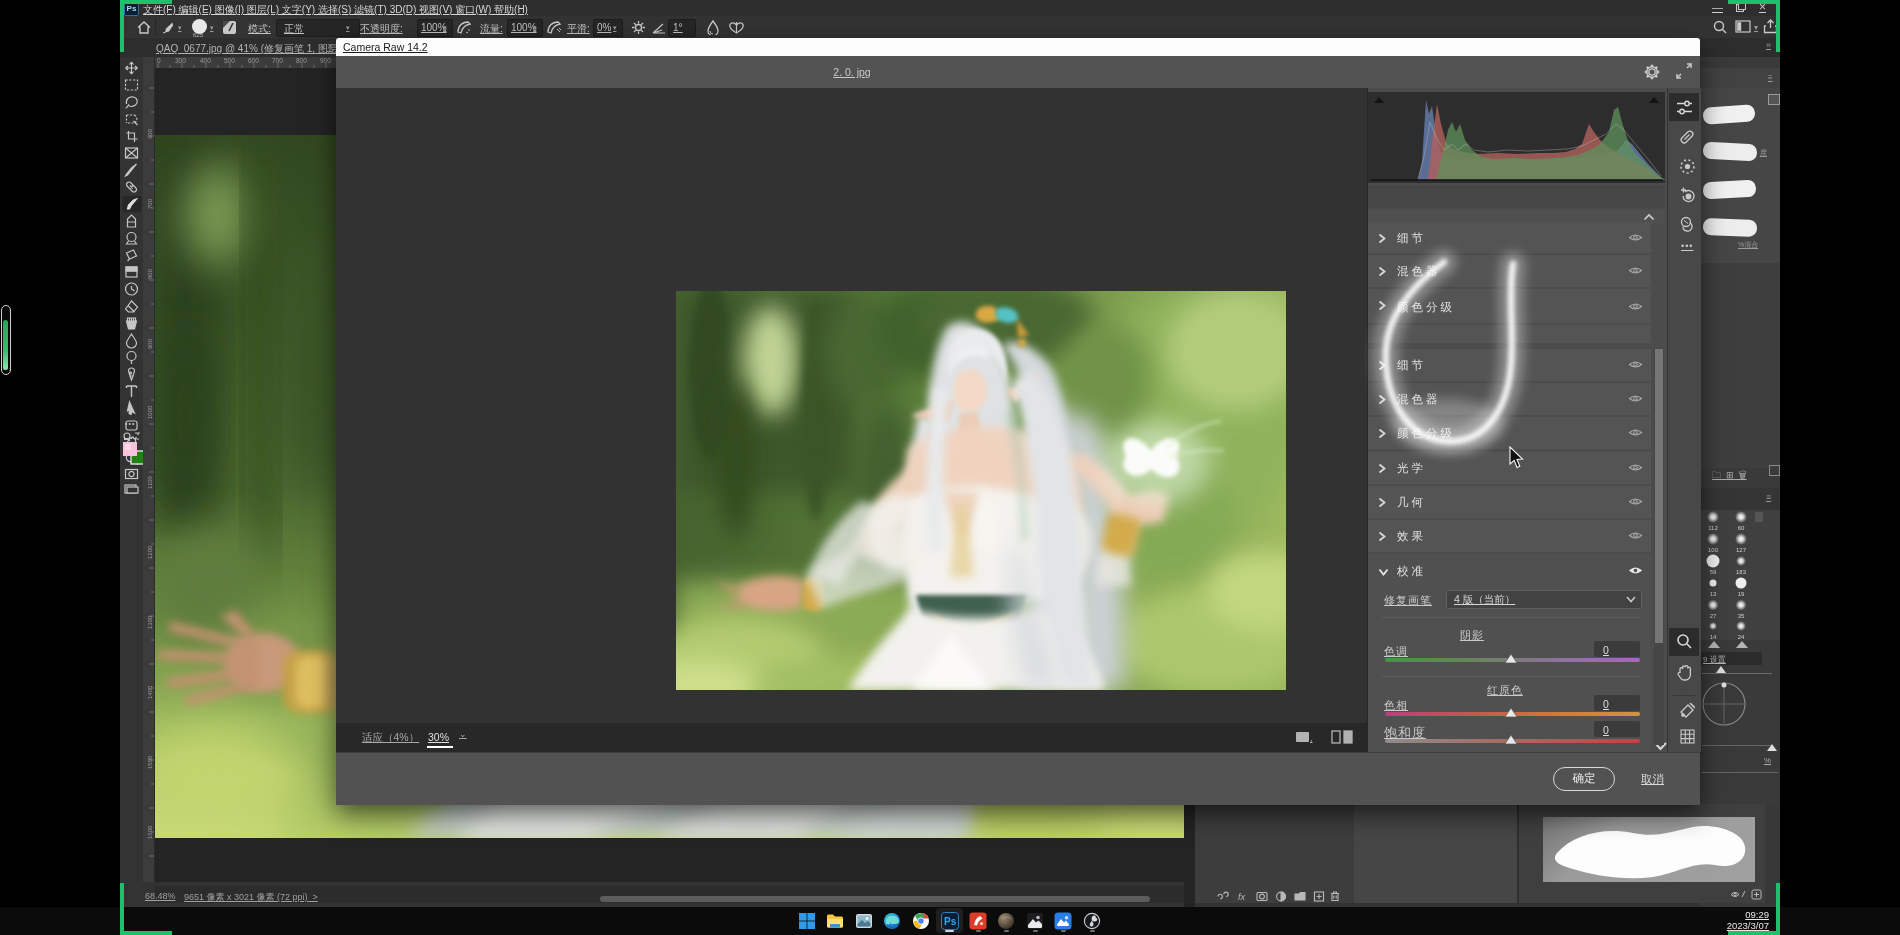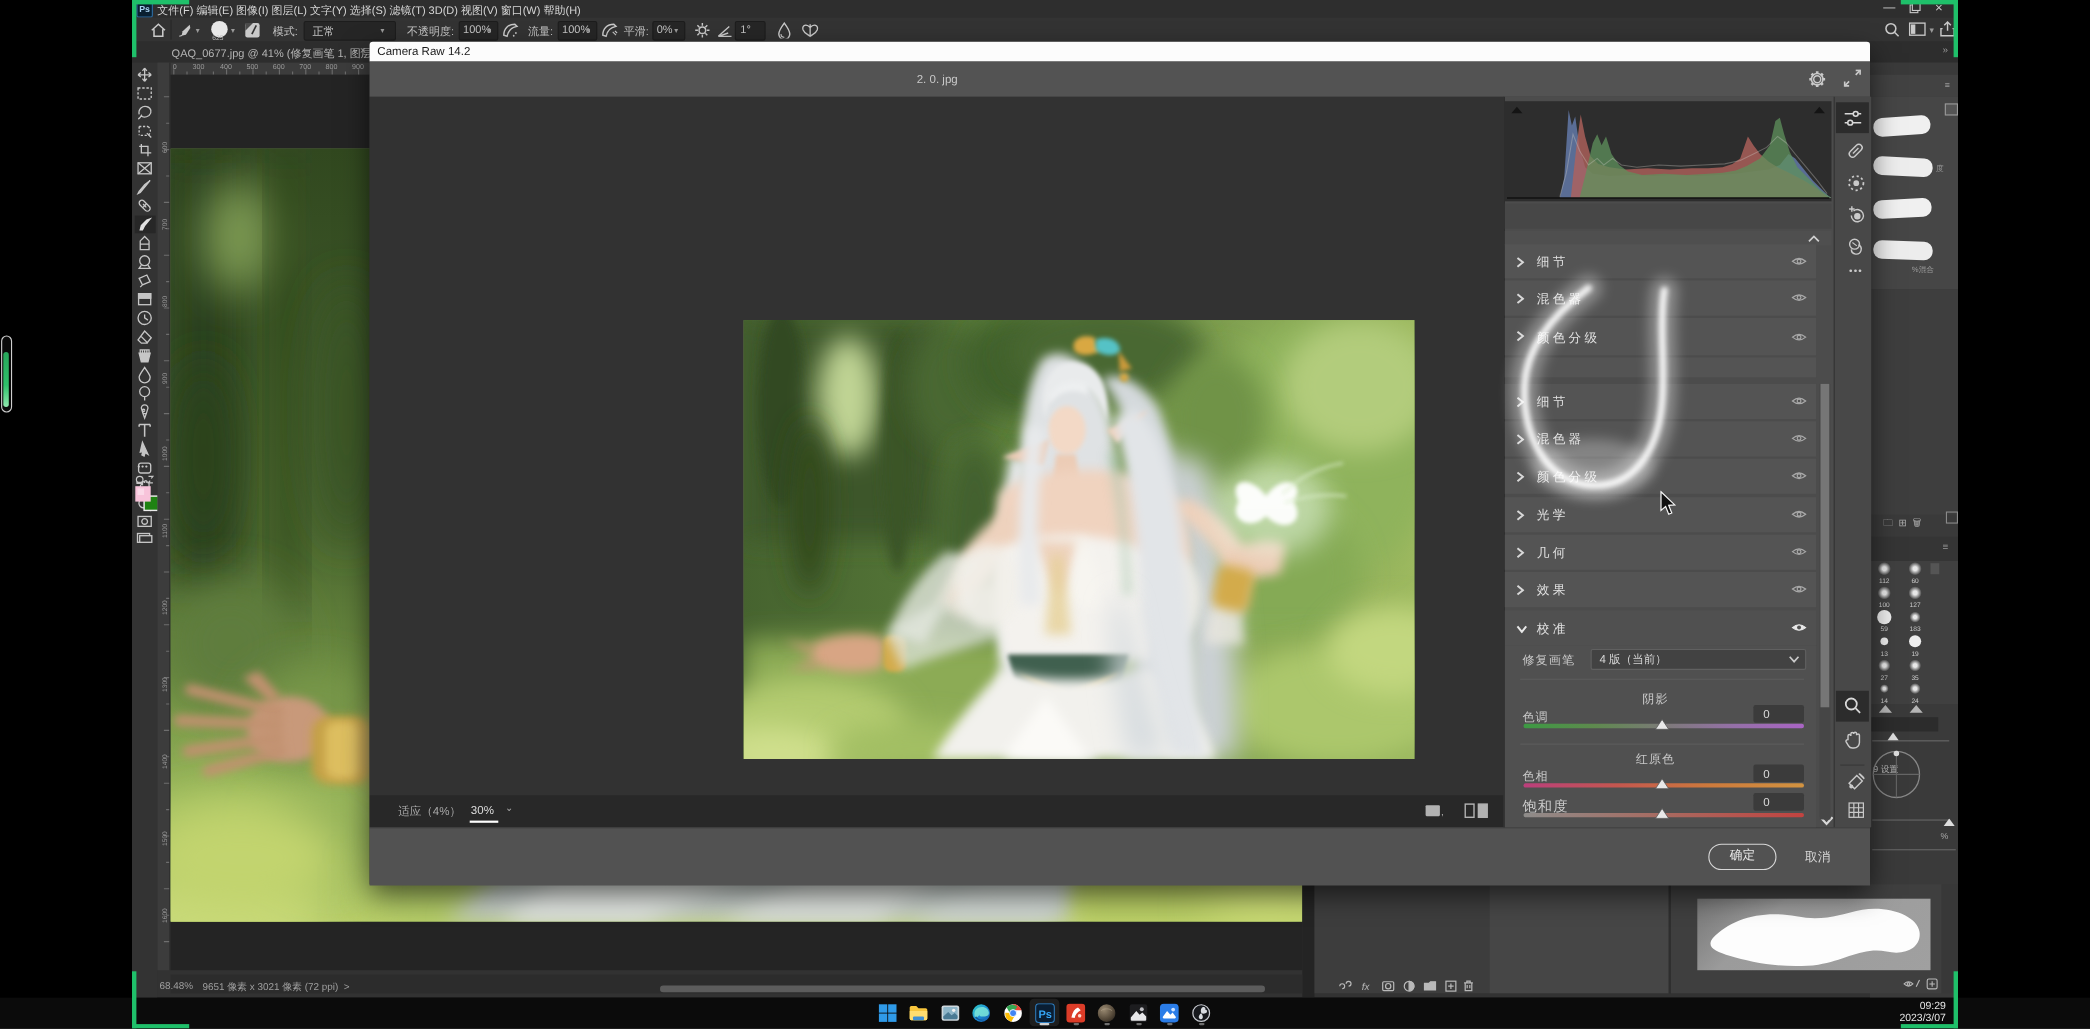--- a/index.html
+++ b/index.html
@@ -1,18 +1,18 @@
 <!DOCTYPE html>
 <html><head>
 <meta charset="utf-8">
 <style>
   html,body{margin:0;padding:0;background:#000;width:1900px;height:935px;overflow:hidden;}
   body{font-family:"Liberation Sans",sans-serif;position:relative;}
   .r{position:absolute;}
-  .t{position:absolute;white-space:nowrap;}
+  .t{position:absolute;white-space:nowrap;text-decoration:underline;}
 </style>
 </head>
 <body>
 
 <div class="r" id="pswin" style="left:120px;top:0;width:1660px;height:907px;background:#323232;"></div>
 
 <div class="r" style="left:120px;top:0;width:1660px;height:16px;background:#2e2e2e;"></div>
 <div class="r" style="left:124px;top:2px;width:13px;height:12px;background:#0a2031;border:1px solid #2d6da3;border-radius:2px;color:#a9d3f2;font-size:8px;line-height:12px;text-align:center;font-weight:bold;">Ps</div>
 <div class="t" style="left:143px;top:3px;font-size:10px;color:#d6d6d6;">文件(F)&nbsp;编辑(E)&nbsp;图像(I)&nbsp;图层(L)&nbsp;文字(Y)&nbsp;选择(S)&nbsp;滤镜(T)&nbsp;3D(D)&nbsp;视图(V)&nbsp;窗口(W)&nbsp;帮助(H)</div>
 
@@ -36,21 +36,21 @@
 <div class="t" style="left:210px;top:24px;font-size:7px;color:#9a9a9a;">▾</div>
 <svg class="r" style="left:222px;top:20px;" width="15" height="15" viewBox="0 0 15 15">
     <rect x="1" y="1" width="13" height="13" rx="2" fill="#c9c9c9"></rect>
     <path d="M1 1 L8 1 L1 8 Z" fill="#4a4a4a"></path>
     <path d="M11 3 L7 11" stroke="#333" stroke-width="1.5"></path>
   </svg>
 <div class="t" style="left:248px;top:22px;font-size:10px;color:#c3c3c3;">模式:</div>
 <div class="r" style="left:276px;top:19px;width:82px;height:16px;background:#262626;border:1px solid #1d1d1d;border-radius:2px;"></div>
 <div class="t" style="left:284px;top:22px;font-size:10px;color:#c3c3c3;">正常</div>
 <div class="t" style="left:346px;top:24px;font-size:7px;color:#9a9a9a;">▾</div>
-<div class="t" style="left:370px;top:22px;font-size:10px;color:#c3c3c3;">不透明度:</div>
+<div class="t" style="left:360px;top:22px;font-size:10px;color:#c3c3c3;">不透明度:</div>
 <div class="r" style="left:417px;top:19px;width:34px;height:16px;background:#262626;border:1px solid #1d1d1d;border-radius:2px;"></div>
 <div class="t" style="left:421px;top:22px;font-size:10px;color:#c3c3c3;">100%</div>
 <div class="t" style="left:443px;top:24px;font-size:7px;color:#9a9a9a;">▾</div>
 <svg class="r" style="left:456px;top:20px;" width="16" height="14" viewBox="0 0 16 14">
     <path d="M2 12 C2 6 6 2 12 2 L14 4 C9 5 6 8 5 13 Z" fill="none" stroke="#c9c9c9" stroke-width="1.3"></path>
     <circle cx="13" cy="10" r="0.8" fill="#c9c9c9"></circle>
     <circle cx="11" cy="12.5" r="0.8" fill="#c9c9c9"></circle>
   </svg>
 <div class="t" style="left:480px;top:22px;font-size:10px;color:#c3c3c3;">流量:</div>
 <div class="r" style="left:507px;top:19px;width:34px;height:16px;background:#262626;border:1px solid #1d1d1d;border-radius:2px;"></div>
@@ -364,21 +364,21 @@
       <circle cx="41" cy="116" r="5" fill="url(#bs)"></circle>
     <text x="13" y="129">14</text>
       <text x="41" y="129">24</text>
   </g>
   <rect x="55" y="2" width="8" height="10" fill="#555"></rect>
 </svg>
 <svg class="r" style="left:1700px;top:640px;" width="60" height="10" viewBox="0 0 60 10">
     <path d="M8 8 L14 1 L20 8 Z M36 8 L42 1 L48 8 Z" fill="#b5b5b5"></path>
   </svg>
 <div class="r" style="left:1700px;top:652px;width:62px;height:13px;background:#2c2c2c;"></div>
-<div class="t" style="left:1703px;top:654px;font-size:8px;color:#bbb;margin-top:40px;">9 设置</div>
+<div class="t" style="left:1703px;top:654px;font-size:8px;color:#bbb;">9 设置</div>
 <div class="r" style="left:1702px;top:673px;width:70px;height:1px;background:#6a6a6a;"></div>
 <svg class="r" style="left:1715px;top:666px;" width="12" height="8" viewBox="0 0 12 8">
     <path d="M6 0 L11 7 L1 7 Z" fill="#ddd"></path>
   </svg>
 <svg class="r" style="left:1700px;top:678px;" width="55" height="55" viewBox="0 0 55 55">
   <circle cx="24" cy="26" r="21" fill="none" stroke="#888" stroke-width="1.2"></circle>
   <path d="M3 26 H45 M24 5 V47" stroke="#666" stroke-width="1"></path>
   <circle cx="24" cy="7" r="2.5" fill="#ddd"></circle>
 </svg>
 <div class="r" style="left:1702px;top:745px;width:70px;height:1px;background:#666;"></div>
@@ -719,21 +719,21 @@
   </div>
 
 <div class="r" style="left:1368px;top:587px;width:283px;height:165px;background:#505050;"></div>
 <div class="t" style="left:1384px;top:593px;font-size:11px;color:#c9c9c9;letter-spacing:1px;">修复画笔</div>
 <div class="r" style="left:1446px;top:590px;width:194px;height:17px;background:#424242;border:1px solid #606060;border-radius:2px;"></div>
 <div class="t" style="left:1454px;top:593px;font-size:10.5px;color:#d5d5d5;">4 版（当前）</div>
 <svg class="r" style="left:1626px;top:596px;" width="10" height="7" viewBox="0 0 10 7">
     <path d="M1 1 L5 5.5 L9 1" stroke="#c9c9c9" stroke-width="1.5" fill="none"></path>
   </svg>
 <div class="r" style="left:1382px;top:617px;width:258px;height:1px;background:#6a6a6a;opacity:.5;"></div>
-<div class="t" style="left:1460px;top:628px;width:90px;text-align:center;font-size:11px;color:#c9c9c9;letter-spacing:1px;">阴影</div>
+<div class="t" style="left:1460px;top:628px;width:90px;text-align:left;font-size:11px;color:#c9c9c9;letter-spacing:1px;">阴影</div>
 <div class="t" style="left:1384px;top:644px;font-size:11px;color:#c9c9c9;letter-spacing:1px;">色调</div>
 <div class="r" style="left:1594px;top:641px;width:46px;height:16px;background:#3b3b3b;border-radius:2px;"></div>
 <div class="t" style="left:1603px;top:644px;font-size:10.5px;color:#dcdcdc;">0</div>
 <div class="r" style="left:1385px;top:658px;width:255px;height:4px;border-radius:2px;background:linear-gradient(90deg,#3c9a43,#5e8a4e,#7c7a78,#9570a8,#a964c4);"></div>
 <svg class="r" style="left:1504px;top:653px;" width="14" height="11" viewBox="0 0 14 11">
     <path d="M7 1 L13 10 L1 10 Z" fill="#e8e8e8" stroke="#555" stroke-width="0.7"></path>
   </svg>
 <div class="r" style="left:1382px;top:676px;width:258px;height:1px;background:#6a6a6a;opacity:.5;"></div>
 <div class="t" style="left:1460px;top:683px;width:90px;text-align:center;font-size:11px;color:#c9c9c9;letter-spacing:1px;">红原色</div>
 <div class="t" style="left:1384px;top:698px;font-size:11px;color:#c9c9c9;letter-spacing:1px;">色相</div>

